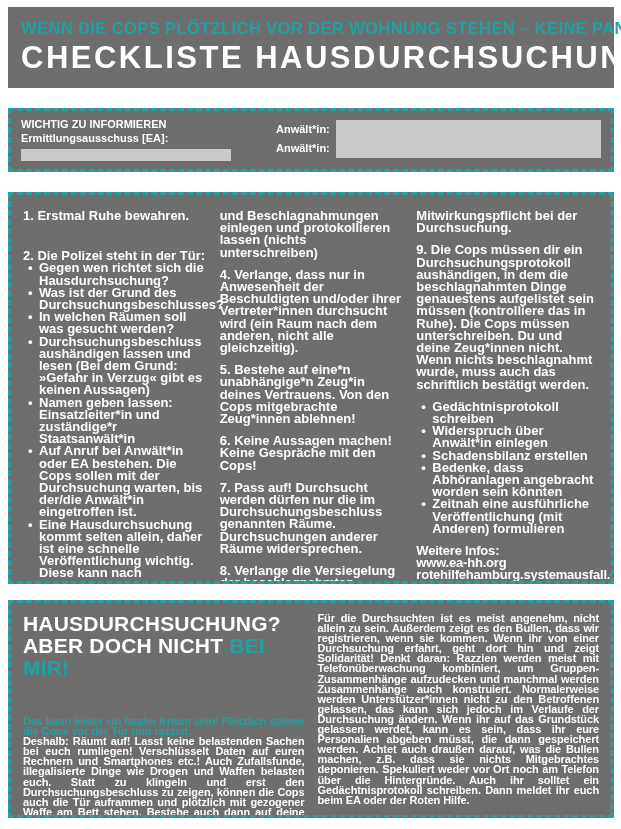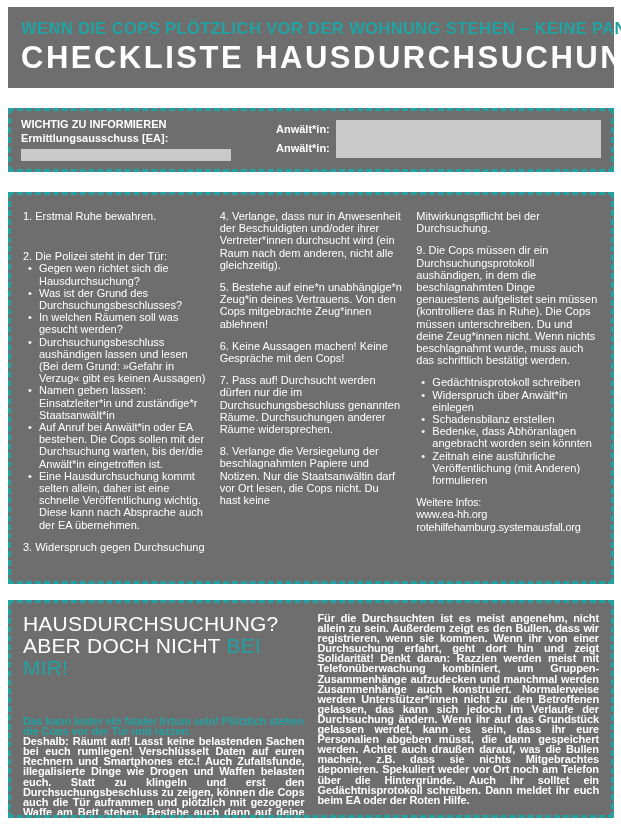--- a/index.html
+++ b/index.html
@@ -50,37 +50,37 @@
   }
 
   
   .checklist {
     position: absolute; left: 8px; right: 7px; top: 192px; height: 392px;
     padding: 15px 12px 6px 12px;
     display: flex; gap: 14px; overflow: hidden;
   }
   .cl-col {
     flex: 1; min-width: 0;
-    color: #ffffff; font-weight: normal; font-size: 11px; line-height: 12.2px;
+    color: #ffffff; font-weight: bold; font-size: 13px; line-height: 12.2px;
   }
   .cl-para, .cl-bullets { margin-bottom: 10px; }
   .cl-para.tight { margin-bottom: 0; margin-top: 28px; }
   .cl-bullet { position: relative; padding-left: 16px; }
   .cl-bullet::before { content: "\2022"; position: absolute; left: 5px; }
   .cl-line { white-space: nowrap; letter-spacing: -0.2px; }
 
   
   .footer {
     position: absolute; left: 8px; right: 7px; top: 600px; height: 218px;
     padding: 10px 12px 6px 12px;
     display: flex; gap: 13px; overflow: hidden;
   }
   .f-col { flex: 1; min-width: 0; }
   .f-title {
-    color: #ffffff; font-weight: normal; font-size: 21px; line-height: 22px;
+    color: #ffffff; font-weight: bold; font-size: 21px; line-height: 22px;
     letter-spacing: 0.2px; margin-bottom: 5px;
   }
   .f-title .accent { color: #20A3A2; }
   .f-para {
     color: #ffffff; font-weight: bold; font-size: 11px; line-height: 10.1px;
     letter-spacing: -0.1px; text-align: justify;
   }
   .f-para.teal { color: #20A3A2; text-align: left; margin-top: 37px; }
 </style>
 </head>
@@ -120,20 +120,21 @@
           <div class="cl-bullet">Was ist der Grund des Durchsuchungsbeschlusses?</div>
           <div class="cl-bullet">In welchen Räumen soll was gesucht werden?</div>
           <div class="cl-bullet">Durchsuchungsbeschluss aushändigen lassen und lesen (Bei dem Grund: »Gefahr in Verzug« gibt es keinen Aussagen)</div>
           <div class="cl-bullet">Namen geben lassen: Einsatzleiter*in und zuständige*r Staatsanwält*in</div>
           <div class="cl-bullet">Auf Anruf bei Anwält*in oder EA bestehen. Die Cops sollen mit der Durchsuchung warten, bis der/die Anwält*in eingetroffen ist.</div>
           <div class="cl-bullet">Eine Hausdurchsuchung kommt selten allein, daher ist eine schnelle Veröffentlichung wichtig. Diese kann nach Absprache auch der EA übernehmen.</div>
         </div>
         <div class="cl-para">3. Widerspruch gegen Durchsuchung</div>
       </div>
     <div class="cl-col">
+        <div class="cl-para">und Beschlagnahmungen einlegen und protokollieren lassen (nichts unterschreiben)</div>
         <div class="cl-para">4. Verlange, dass nur in Anwesenheit der Beschuldigten und/oder ihrer Vertreter*innen durchsucht wird (ein Raum nach dem anderen, nicht alle gleichzeitig).</div>
         <div class="cl-para">5. Bestehe auf eine*n unabhängige*n Zeug*in deines Vertrauens. Von den Cops mitgebrachte Zeug*innen ablehnen!</div>
         <div class="cl-para">6. Keine Aussagen machen! Keine Gespräche mit den Cops!</div>
         <div class="cl-para">7. Pass auf! Durchsucht werden dürfen nur die im Durchsuchungsbeschluss genannten Räume. Durchsuchungen anderer Räume widersprechen.</div>
         <div class="cl-para">8. Verlange die Versiegelung der beschlagnahmten Papiere und Notizen. Nur die Staatsanwältin darf vor Ort lesen, die Cops nicht. Du hast keine</div>
       </div>
     <div class="cl-col">
         <div class="cl-para">Mitwirkungspflicht bei der Durchsuchung.</div>
         <div class="cl-para">9. Die Cops müssen dir ein Durchsuchungsprotokoll aushändigen, in dem die beschlagnahmten Dinge genauestens aufgelistet sein müssen (kontrolliere das in Ruhe). Die Cops müssen unterschreiben. Du und deine Zeug*innen nicht. Wenn nichts beschlagnahmt wurde, muss auch das schriftlich bestätigt werden.</div>
         <div class="cl-bullets">

